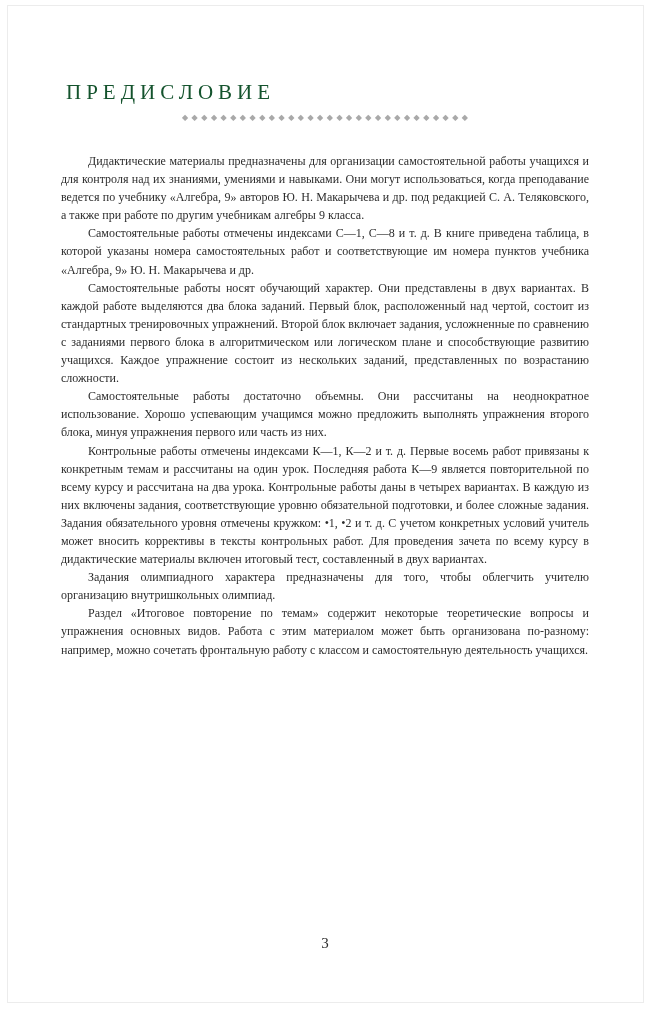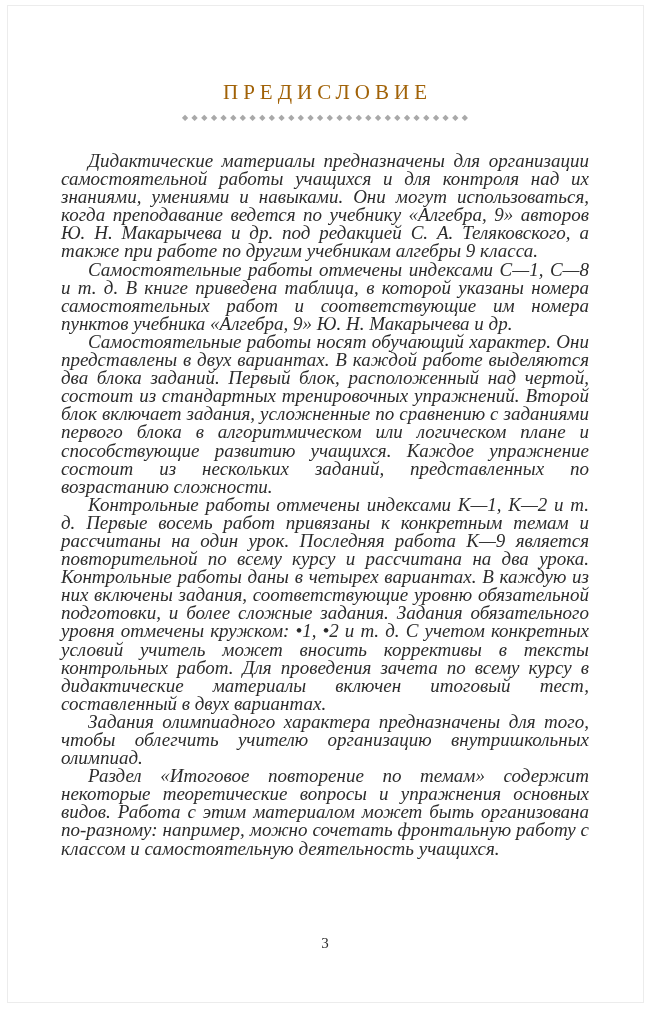--- a/index.html
+++ b/index.html
@@ -26,49 +26,47 @@
     pointer-events: none;
   }
   .content {
     position: absolute;
     left: 61px;
     right: 61px;
     top: 80px;
   }
   .page-title {
     margin: 0;
-    text-align: center;
     font-size: 21px;
     font-weight: normal;
     letter-spacing: 5px;
     text-indent: 5px;
-    color: #a16207;
+    color: #14532d;
   }
   .ornament {
     margin-top: 8px;
     text-align: center;
     font-size: 8px;
     line-height: 9px;
     letter-spacing: 3.5px;
     text-indent: 3.5px;
     color: #a9a9a9;
     user-select: none;
   }
   .body-text {
     margin-top: 30px;
   }
   .body-text p {
     margin: 0;
     text-indent: 27px;
     text-align: justify;
-    font-size: 19px;
+    font-size: 12px;
     line-height: 18.1px;
     color: #2c2c2c;
     hyphens: auto;
-    font-style: italic;
   }
   .page-number {
     position: absolute;
     left: 0;
     right: 0;
     bottom: 58px;
     text-align: center;
     font-size: 15px;
     color: #2c2c2c;
   }
@@ -81,20 +79,21 @@
 
   <div class="content">
     <h1 class="page-title">ПРЕДИСЛОВИЕ</h1>
 
     <div class="ornament">◆◆◆◆◆◆◆◆◆◆◆◆◆◆◆◆◆◆◆◆◆◆◆◆◆◆◆◆◆◆</div>
 
     <div class="body-text">
       <p>Дидактические материалы предназначены для организации самостоятельной работы учащихся и для контроля над их знаниями, умениями и навыками. Они могут использоваться, когда преподавание ведется по учебнику «Алгебра, 9» авторов Ю. Н. Макарычева и др. под редакцией С. А. Теляковского, а также при работе по другим учебникам алгебры 9 класса.</p>
       <p>Самостоятельные работы отмечены индексами С—1, С—8 и т. д. В книге приведена таблица, в которой указаны номера самостоятельных работ и соответствующие им номера пунктов учебника «Алгебра, 9» Ю. Н. Макарычева и др.</p>
       <p>Самостоятельные работы носят обучающий характер. Они представлены в двух вариантах. В каждой работе выделяются два блока заданий. Первый блок, расположенный над чертой, состоит из стандартных тренировочных упражнений. Второй блок включает задания, усложненные по сравнению с заданиями первого блока в алгоритмическом или логическом плане и способствующие развитию учащихся. Каждое упражнение состоит из нескольких заданий, представленных по возрастанию сложности.</p>
+      <p>Самостоятельные работы достаточно объемны. Они рассчитаны на неоднократное использование. Хорошо успевающим учащимся можно предложить выполнять упражнения второго блока, минуя упражнения первого или часть из них.</p>
       <p>Контрольные работы отмечены индексами К—1, К—2 и т. д. Первые восемь работ привязаны к конкретным темам и рассчитаны на один урок. Последняя работа К—9 является повторительной по всему курсу и рассчитана на два урока. Контрольные работы даны в четырех вариантах. В каждую из них включены задания, соответствующие уровню обязательной подготовки, и более сложные задания. Задания обязательного уровня отмечены кружком: •1, •2 и т. д. С учетом конкретных условий учитель может вносить коррективы в тексты контрольных работ. Для проведения зачета по всему курсу в дидактические материалы включен итоговый тест, составленный в двух вариантах.</p>
       <p>Задания олимпиадного характера предназначены для того, чтобы облегчить учителю организацию внутришкольных олимпиад.</p>
       <p>Раздел «Итоговое повторение по темам» содержит некоторые теоретические вопросы и упражнения основных видов. Работа с этим материалом может быть организована по-разному: например, можно сочетать фронтальную работу с классом и самостоятельную деятельность учащихся.</p>
     </div>
   </div>
 
   <div class="page-number">3</div>
 </div>
 
 </body></html>

